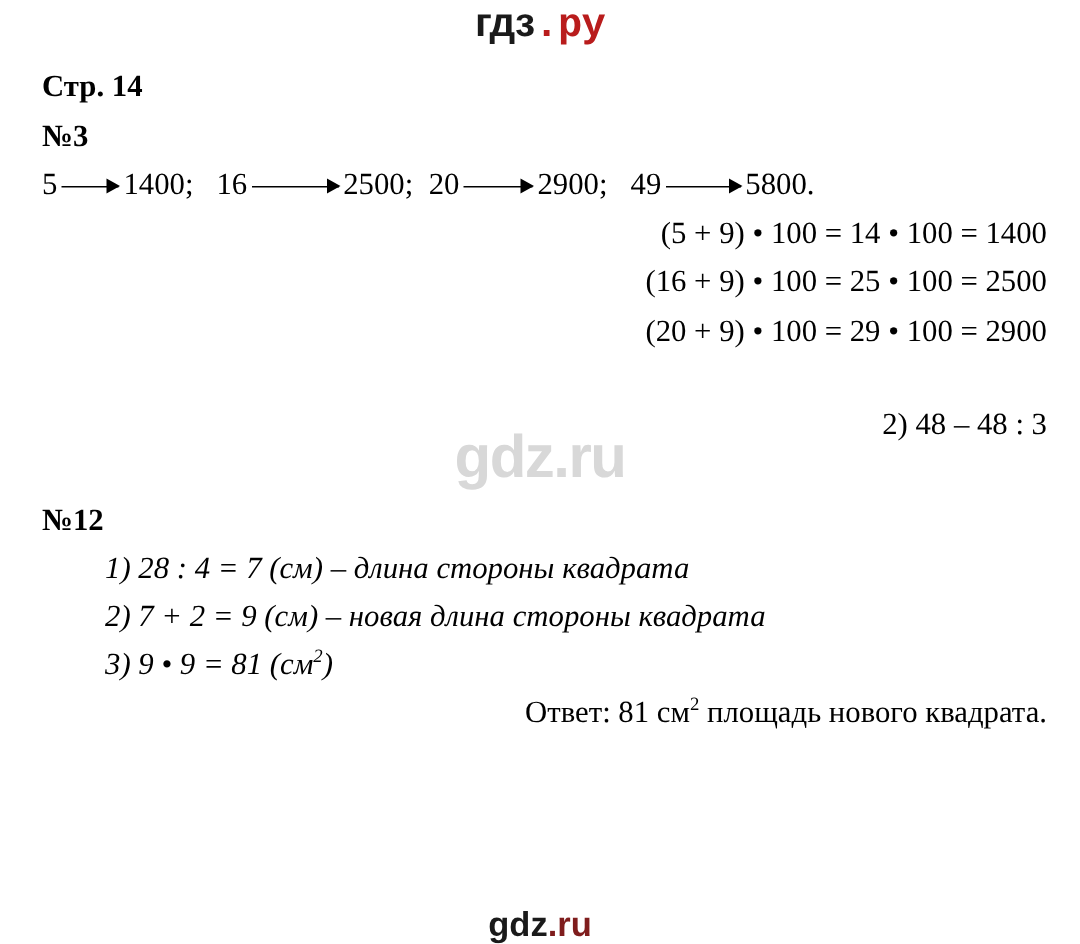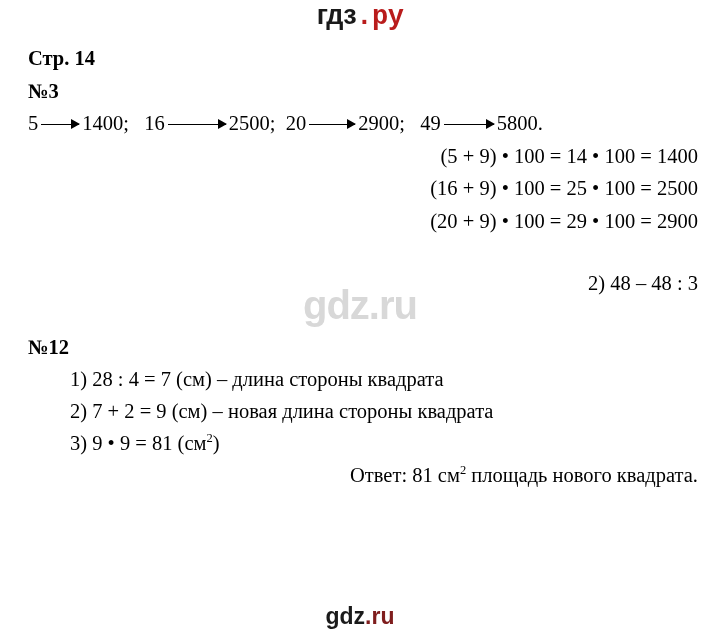--- a/index.html
+++ b/index.html
@@ -82,20 +82,21 @@
   }
   .line {
     margin: 0 0 3px 0;
     white-space: pre;
     text-align: right;
   }
   .indent-line {
     margin: 0 0 3px 0;
     padding-left: 42px;
     white-space: pre;
+    font-style: italic;
   }
   .gap-md { height: 30px; }
   .gap-lg { height: 32px; }
 
   
   .arrow-row {
     display: flex;
     align-items: center;
     margin: 0 0 4px 0;
     white-space: pre;

